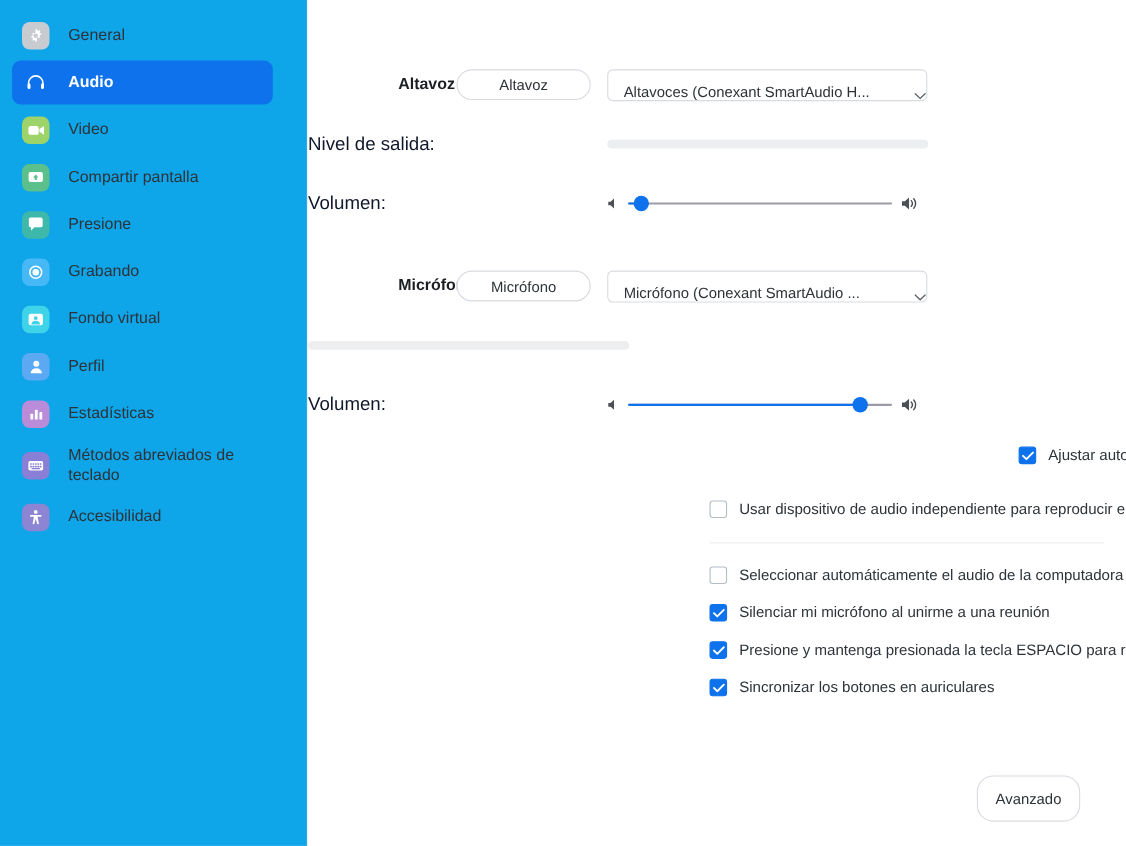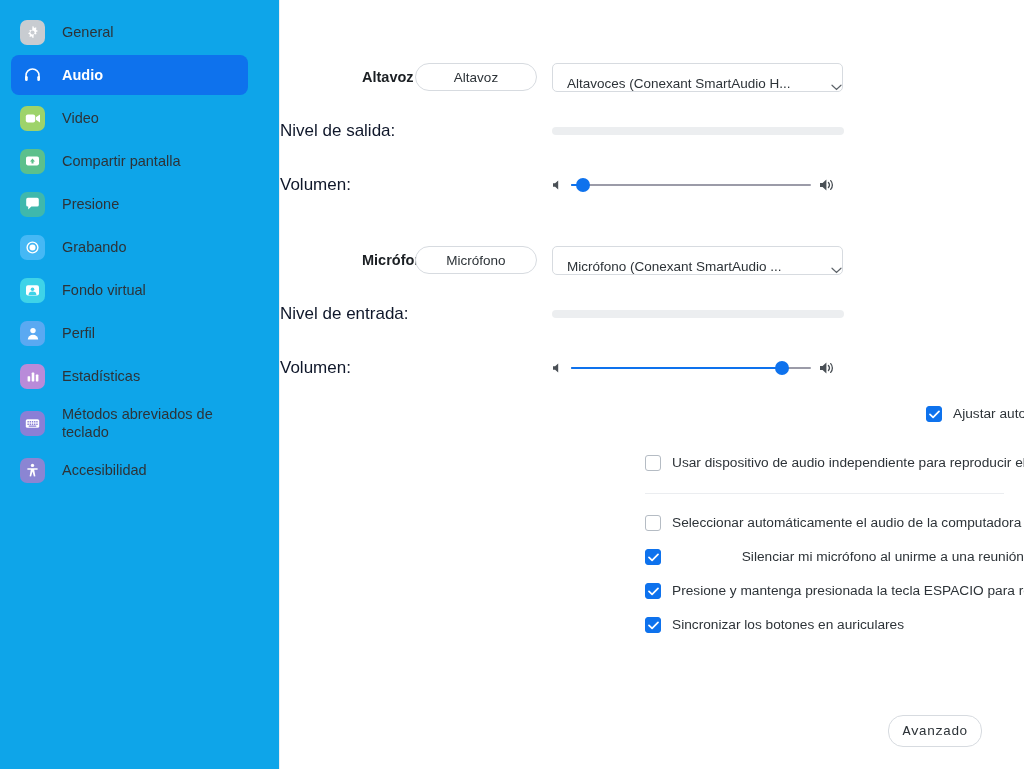--- a/index.html
+++ b/index.html
@@ -237,25 +237,25 @@
   .divider {
     height: 1px;
     background: #ebedf0;
   }
 
   .footer-btn {
     position: absolute;
     right: 42px;
     bottom: 22px;
     width: 94px;
-    height: 32px;
+    height: 42px;
     border: 1px solid #d7dbe0;
     border-radius: 15px;
     background: #ffffff;
-    font-family: Liberation Mono, monospace;
+    font-family: Liberation Sans, sans-serif;
     font-size: 13.5px;
     color: #2d3338;
     cursor: pointer;
   }
 </style>
 </head>
 <body>
 
 <div class="window">
 
@@ -438,21 +438,20 @@
           <span class="dev-name">Micrófono (Conexant SmartAudio ...</span>
           <span>
             <svg class="chev" width="11" height="7" viewBox="0 0 11 7">
               <path d="M1 1.2 L5.5 5.5 L10 1.2" stroke="#5c6268" stroke-width="1.2" fill="none" stroke-linecap="round"></path>
             </svg>
           </span>
         </div>
       </div>
 
       <div class="level-row" style="margin-top:27px;">
-        <div class="right-label">Nivel de entrada:</div>
         <div class="level-track"></div>
       </div>
 
       <div class="vol-row" style="margin-top:30px;">
         <div class="right-label" style="padding-right:12px;">Volumen:</div>
         <span>
           <svg class="spk-small" width="11" height="12" viewBox="0 0 11 12">
             <path d="M1 4.3 h2.1 L6.2 1.4 v9.2 L3.1 7.7 H1 Z" fill="#4a5056"></path>
           </svg>
         </span>
@@ -488,44 +487,44 @@
 
       <div class="divider" style="margin:21px 20px 0 365px;"></div>
 
       <div class="chk-row" style="margin-top:20px; margin-left:365px;">
         <span class="chk">
           
         </span>
         <span class="chk-label">Seleccionar automáticamente el audio de la computadora al entrar a una reunión</span>
       </div>
 
-      <div class="chk-row" style="margin-top:16px; margin-left:365px;justify-content:space-between;">
-        <span class="chk checked">
-          <svg width="11" height="9" viewBox="0 0 11 9">
-            <path d="M1 4.4 L4.1 7.4 L10 1.4" stroke="#ffffff" stroke-width="1.7" fill="none" stroke-linecap="round" stroke-linejoin="round"></path>
-          </svg>
-        </span>
-        <span class="chk-label">Silenciar mi micrófono al unirme a una reunión</span>
-      </div>
-
       <div class="chk-row" style="margin-top:16px; margin-left:365px;">
         <span class="chk checked">
           <svg width="11" height="9" viewBox="0 0 11 9">
             <path d="M1 4.4 L4.1 7.4 L10 1.4" stroke="#ffffff" stroke-width="1.7" fill="none" stroke-linecap="round" stroke-linejoin="round"></path>
           </svg>
         </span>
-        <span class="chk-label">Presione y mantenga presionada la tecla ESPACIO para reactivar su propio micrófon...</span>
+        <span class="chk-label">Silenciar mi micrófono al unirme a una reunión</span>
       </div>
 
       <div class="chk-row" style="margin-top:16px; margin-left:365px;">
         <span class="chk checked">
           <svg width="11" height="9" viewBox="0 0 11 9">
             <path d="M1 4.4 L4.1 7.4 L10 1.4" stroke="#ffffff" stroke-width="1.7" fill="none" stroke-linecap="round" stroke-linejoin="round"></path>
           </svg>
         </span>
+        <span class="chk-label">Presione y mantenga presionada la tecla ESPACIO para reactivar su propio micrófon...</span>
+      </div>
+
+      <div class="chk-row" style="margin-top:16px; margin-left:365px;">
+        <span class="chk checked">
+          <svg width="11" height="9" viewBox="0 0 11 9">
+            <path d="M1 4.4 L4.1 7.4 L10 1.4" stroke="#ffffff" stroke-width="1.7" fill="none" stroke-linecap="round" stroke-linejoin="round"></path>
+          </svg>
+        </span>
         <span class="chk-label">Sincronizar los botones en auriculares</span>
       </div>
 
       <button class="footer-btn">Avanzado</button>
 
     </main>
   </div>
 </div>
 
 </body></html>

